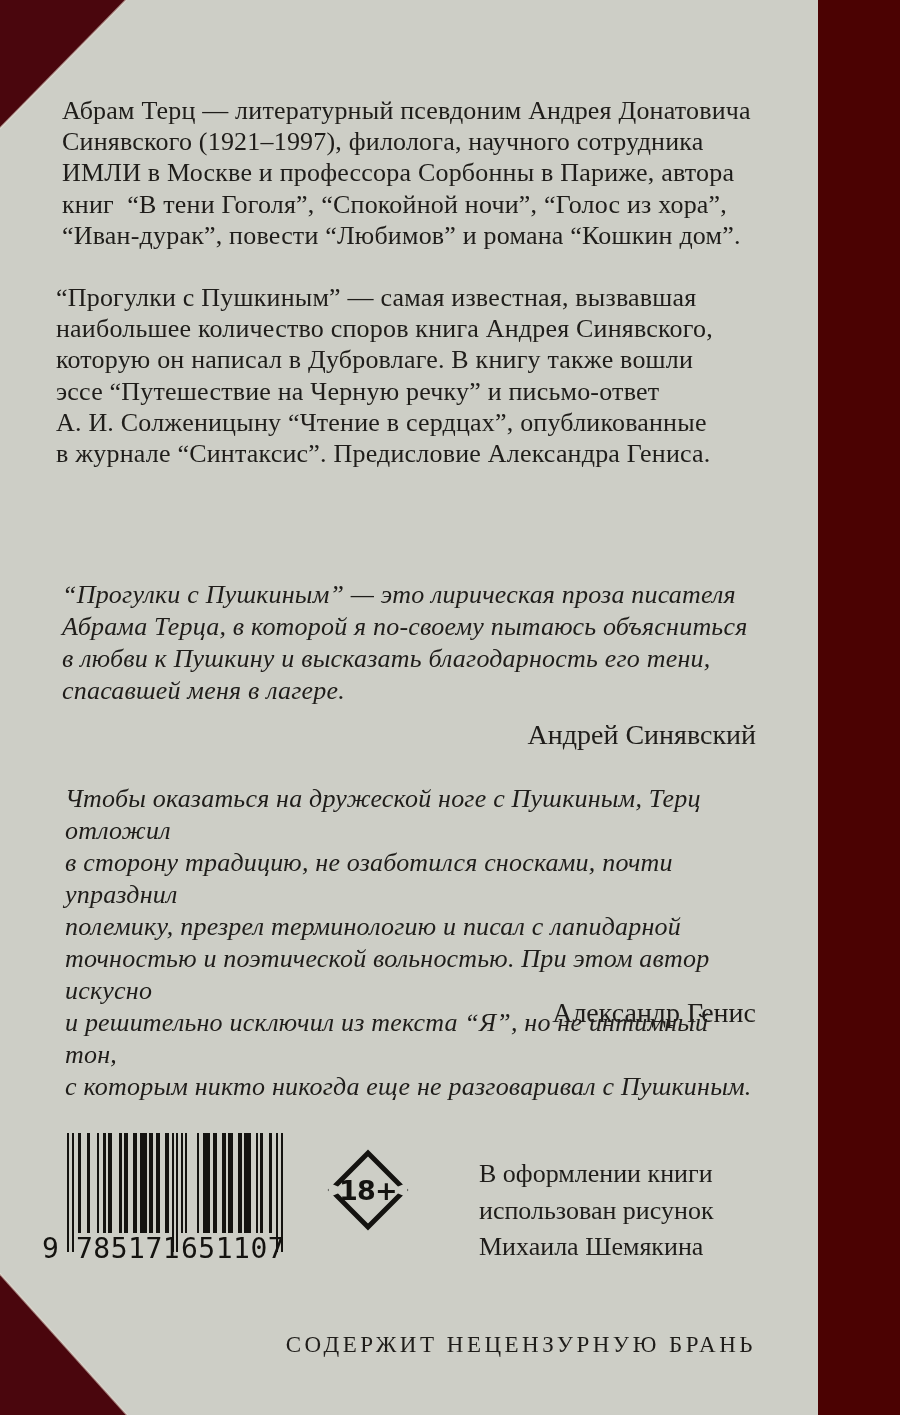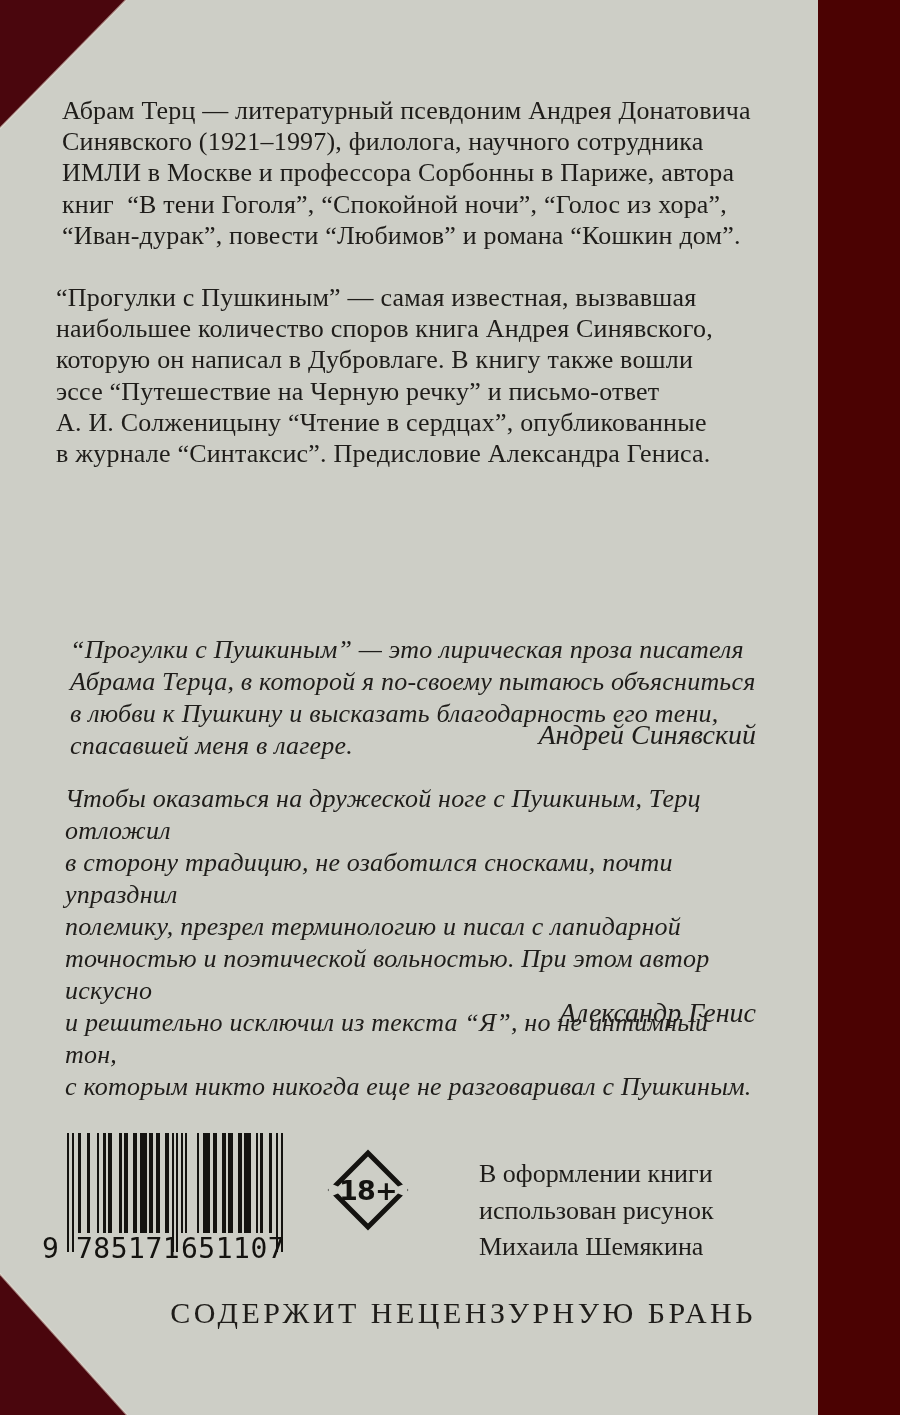--- a/index.html
+++ b/index.html
@@ -27,33 +27,33 @@
     clip-path:polygon(0 0,126px 0,0 128px);}
   .fold-bl{left:0;top:1274px;width:130px;height:141px;
     clip-path:polygon(0 0,127px 141px,0 141px);}
   .fold-edge{position:absolute;z-index:3;height:2px;background:rgba(236,230,216,.55);}
   .fold-edge-tl{width:180px;left:-27px;top:63px;transform:rotate(-45.5deg);}
   .fold-edge-bl{width:192px;left:-33px;top:1343px;transform:rotate(48deg);}
 
   .txt{position:absolute;z-index:4;white-space:pre-wrap;}
   .body-text{font-size:26px;line-height:31.2px;letter-spacing:.2px;}
   .italic-text{font-style:italic;font-size:26px;line-height:32px;letter-spacing:.2px;}
-  .attribution{font-size:28px;text-align:right;font-style:italic;}
+  .attribution{font-size:28px;text-align:right;}
 
   .p-bio{left:62px;top:95px;width:700px;}
   .p-about{left:56px;top:282px;width:706px;}
-  .q1{left:62px;top:634px;width:700px;margin-left:8px;}
+  .q1{left:62px;top:579px;width:700px;}
   .attr1{left:62px;top:719px;width:694px;}
   .q2{left:65px;top:783px;width:700px;}
   .attr2{left:62px;top:997px;width:694px;}
 
   .credit{left:443px;top:1156px;width:330px;font-size:26px;line-height:36.6px;margin-left:36px;}
   .footer-warning{
-    left:62px;top:1296px;width:694px;text-align:right;
-    font-size:30px;letter-spacing:3.5px;
+    left:62px;top:1332px;width:694px;text-align:right;
+    font-size:23px;letter-spacing:3.5px;
   }
 
   .barcode{position:absolute;z-index:4;left:67px;top:1133px;width:216px;height:130px;}
   .barcode-bars{position:absolute;left:0;top:0;width:216px;height:119px;}
   .barcode-bars .bar{position:absolute;top:0;background:#141310;}
   .barcode-digits span{
     position:absolute;z-index:5;
     font-family:"DejaVu Sans Mono","Liberation Mono",monospace;
     font-size:28px;line-height:30px;color:#141310;
   }

